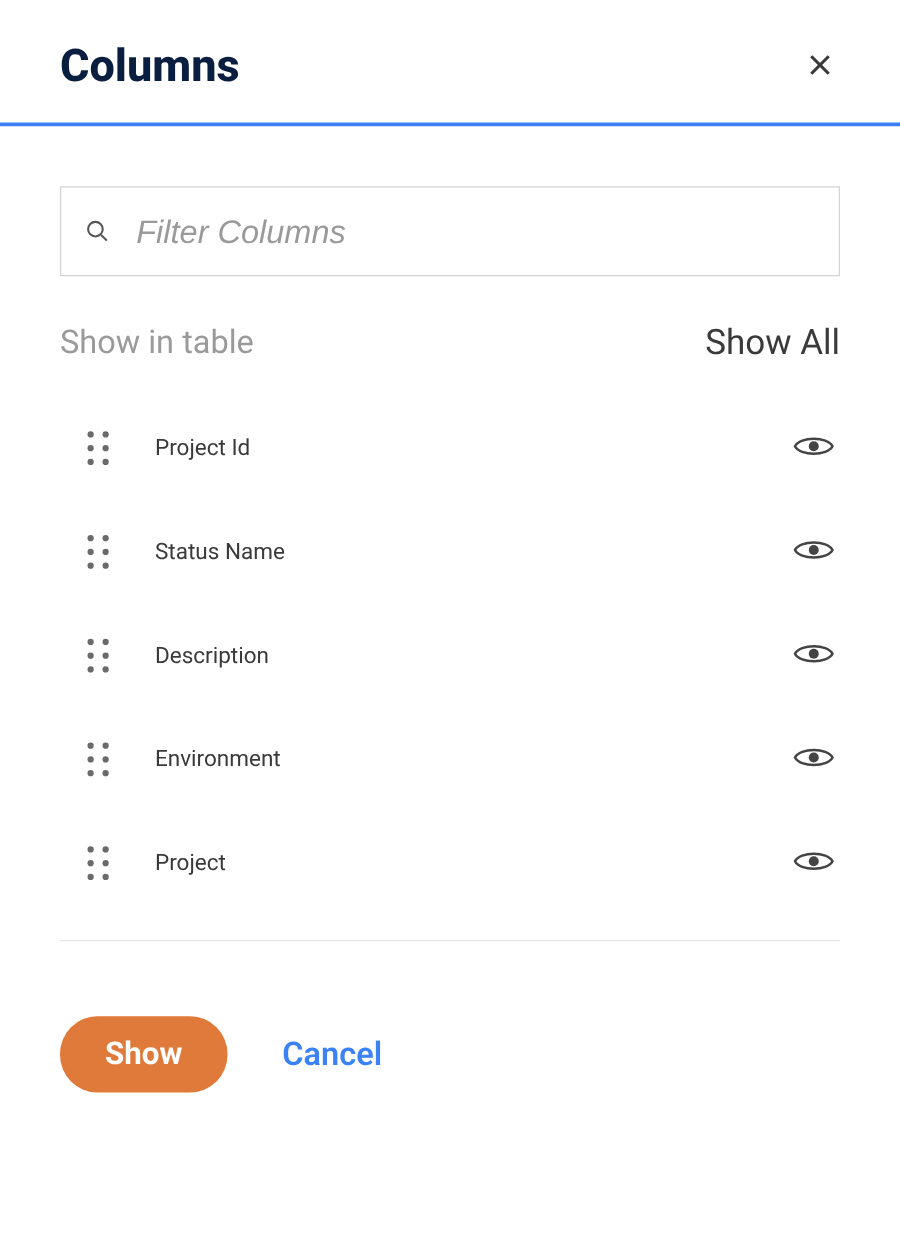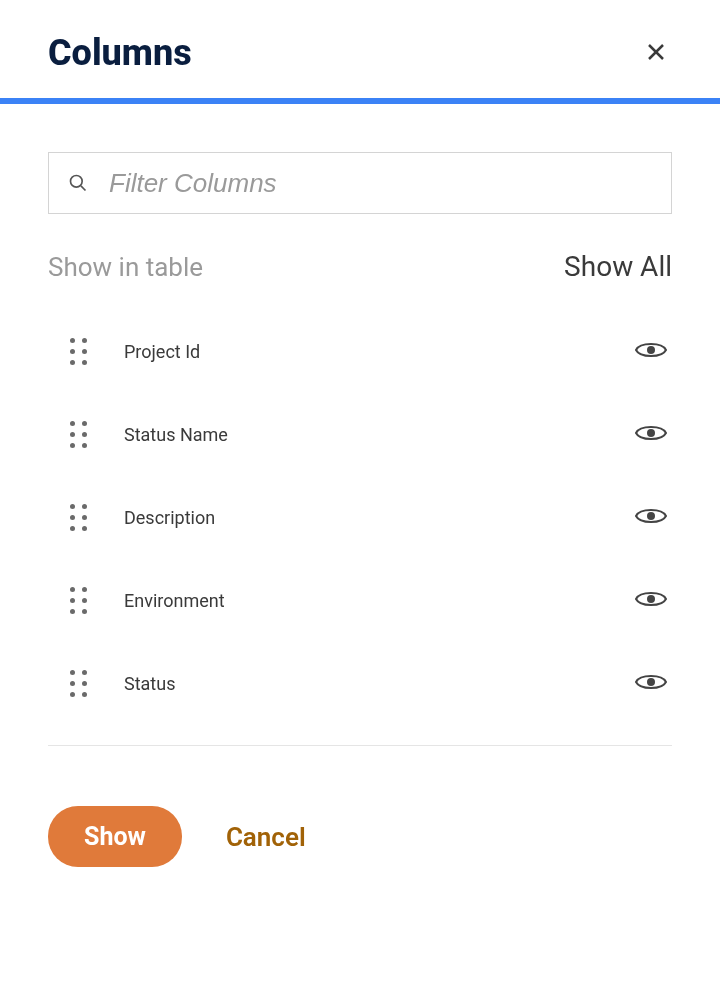--- a/index.html
+++ b/index.html
@@ -11,21 +11,21 @@
       font-family: -apple-system, BlinkMacSystemFont, 'Segoe UI', Roboto, Helvetica, Arial, sans-serif;
       background: #ffffff;
       width: 720px;
       height: 990px;
     }
     .header {
       display: flex;
       justify-content: space-between;
       align-items: center;
       padding: 32px 48px 24px 48px;
-      border-bottom: 6px solid #3b82f6;
+      border-bottom: 3px solid #3b82f6;
     }
     .title {
       font-size: 36px;
       font-weight: 800;
       color: #0a1e3f;
     }
     .close-btn {
       background: none;
       border: none;
       cursor: pointer;
@@ -58,21 +58,21 @@
     }
     .search-icon svg {
       width: 20px;
       height: 20px;
       stroke: #555;
       stroke-width: 2;
       fill: none;
     }
     .search-input {
       width: 100%;
-      height: 62px;
+      height: 72px;
       border: 1px solid #d4d4d4;
       font-size: 26px;
       padding: 0 16px 0 60px;
       font-style: italic;
       color: #333;
       outline: none;
     }
     .search-input::placeholder {
       color: #9a9a9a;
       font-style: italic;
@@ -157,21 +157,21 @@
       border-radius: 30px;
       padding: 16px 36px;
       font-size: 25px;
       font-weight: 700;
       cursor: pointer;
       font-family: inherit;
     }
     .cancel-btn {
       background: none;
       border: none;
-      color: #a16207;
+      color: #3b82f6;
       font-size: 26px;
       font-weight: 600;
       margin-left: 44px;
       cursor: pointer;
       font-family: inherit;
     }
   </style>
 </head>
 <body>
 
@@ -286,21 +286,21 @@
 
     <li class="column-item">
       <span class="drag-handle">
         <span class="drag-dot"></span>
           <span class="drag-dot"></span>
           <span class="drag-dot"></span>
         <span class="drag-dot"></span>
           <span class="drag-dot"></span>
           <span class="drag-dot"></span>
       </span>
-      <span class="column-label">Status</span>
+      <span class="column-label">Project</span>
       <button class="visibility-btn">
         <span>
           <svg viewBox="0 0 34 24">
               <path d="M2 12 C6 4, 28 4, 32 12 C28 20, 6 20, 2 12 Z"></path>
               <circle cx="17" cy="12" r="4" fill="#444" stroke="none"></circle>
             </svg>
         </span>
       </button>
     </li>
   </ul>

